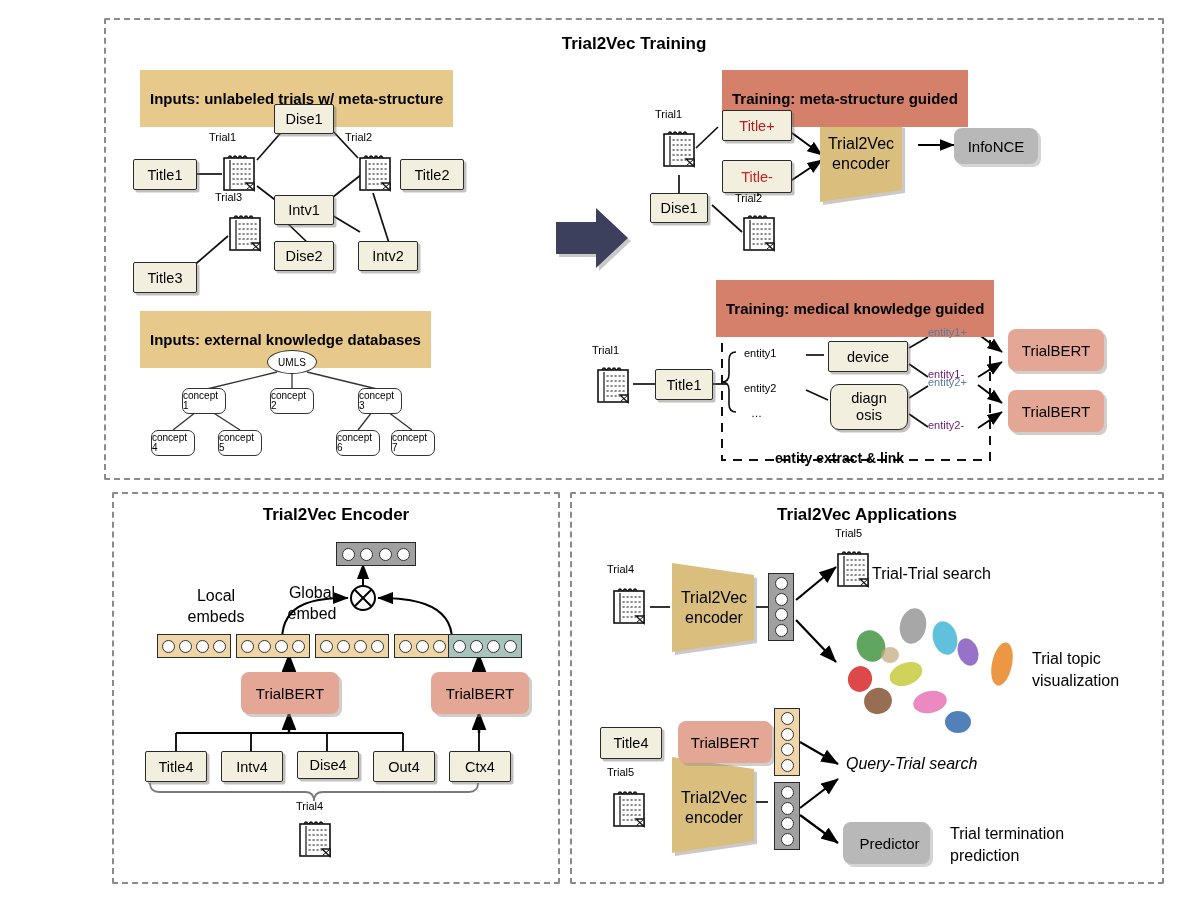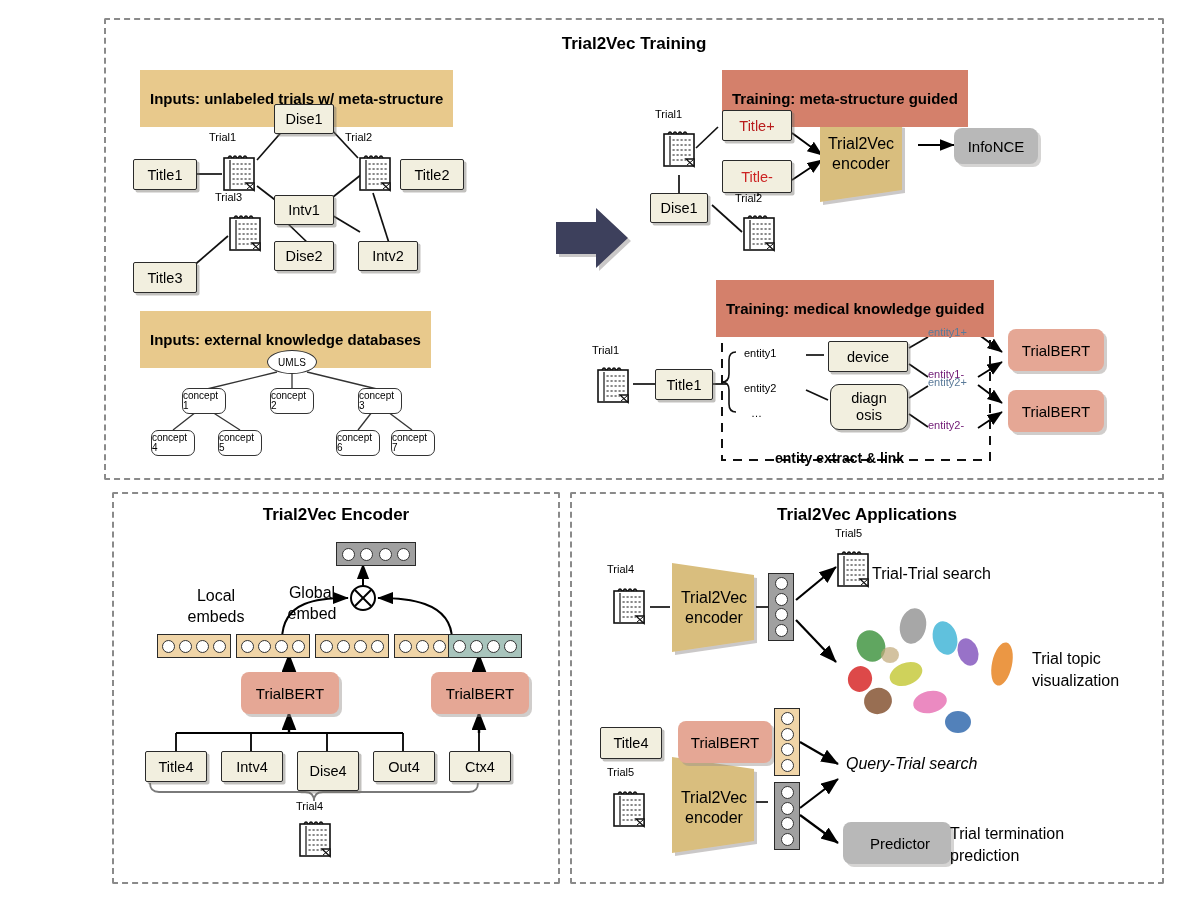--- a/index.html
+++ b/index.html
@@ -375,21 +375,21 @@
       <span class="dot"></span>
     <span class="dot"></span>
       <span class="dot"></span>
   </div>
 
   <div class="bert" style="left:241px;top:672px;width:98px;height:42px;">TrialBERT</div>
   <div class="bert" style="left:431px;top:672px;width:98px;height:42px;">TrialBERT</div>
 
   <div class="nbox" style="left:145px;top:751px;width:62px;height:31px;">Title4</div>
   <div class="nbox" style="left:221px;top:751px;width:62px;height:31px;">Intv4</div>
-  <div class="nbox" style="left:297px;top:751px;width:62px;height:40px;">Dise4</div>
+  <div class="nbox" style="left:297px;top:751px;width:62px;height:28px;">Dise4</div>
   <div class="nbox" style="left:373px;top:751px;width:62px;height:31px;">Out4</div>
   <div class="nbox" style="left:449px;top:751px;width:62px;height:31px;">Ctx4</div>
 
   <div class="lbl" style="left:296px;top:800px;">Trial4</div>
 
   <div class="lbl" style="left:607px;top:563px;">Trial4</div>
   <div class="lbl big" style="left:678px;top:588px;width:72px;text-align:center;line-height:1.25;">
     <span>Trial2Vec</span><br>
     <span>encoder</span>
   </div>
@@ -419,19 +419,19 @@
     <span>Trial2Vec</span><br>
     <span>encoder</span>
   </div>
   <div class="embed gry vert" style="left:774px;top:782px;width:26px;height:68px;">
     <span class="dot"></span>
       <span class="dot"></span>
     <span class="dot"></span>
       <span class="dot"></span>
   </div>
   <div class="lbl big" style="left:846px;top:755px;font-style:italic;">Query-Trial search</div>
-  <div class="gray" style="left:843px;top:822px;width:108px;height:42px;padding-left:6px;">Predictor</div>
+  <div class="gray" style="left:843px;top:822px;width:87px;height:42px;padding-left:6px;">Predictor</div>
   <div class="lbl big" style="left:950px;top:823px;line-height:1.35;">
     <span>Trial termination</span><br>
     <span>prediction</span>
   </div>
 
 </div>
 
 </body></html>

